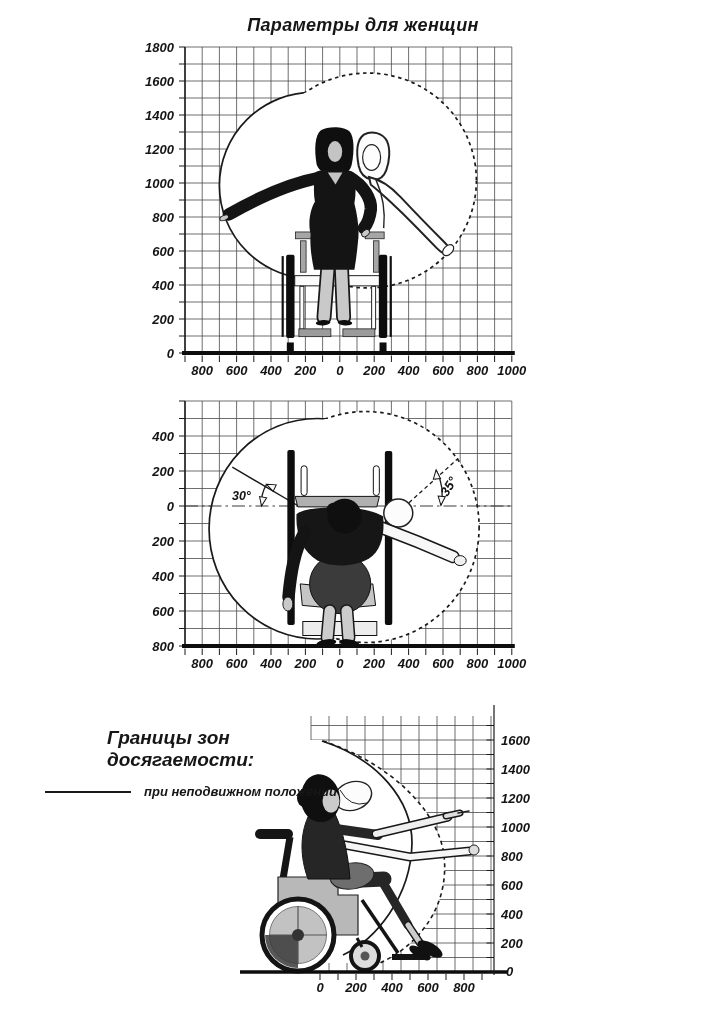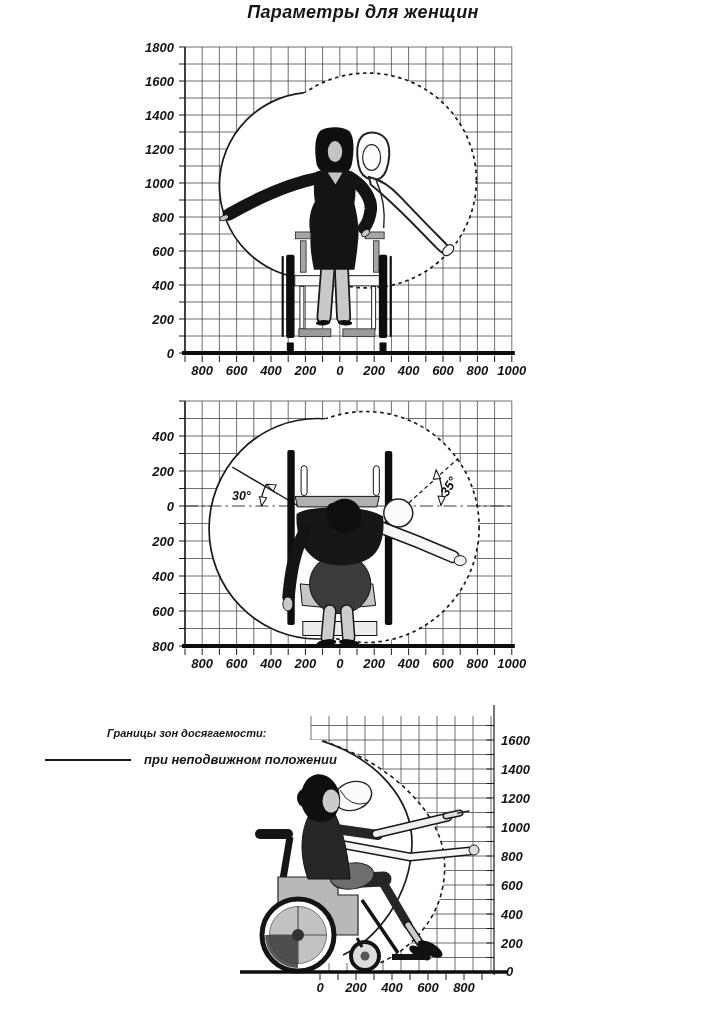--- a/index.html
+++ b/index.html
@@ -1,25 +1,25 @@
 <!DOCTYPE html>
 <html><head>
 <meta charset="utf-8">
 <style>
   html,body{margin:0;padding:0;background:#fff;}
   .page{position:relative;width:726px;height:1026px;background:#fff;overflow:hidden;
         font-family:"Liberation Sans",sans-serif;color:#1a1a1a;}
-  .doc-title{position:absolute;top:2px;left:0;width:726px;text-align:center;
+  .doc-title{position:absolute;top:15px;left:0;width:726px;text-align:center;
         font-style:italic;font-weight:700;font-size:18px;letter-spacing:.3px;color:#161616;}
   .chart{position:absolute;}
   #chart-front{left:140px;top:33px;width:390px;height:360px;}
   #chart-topview{left:140px;top:398px;width:390px;height:292px;}
   #chart-side{left:40px;top:695px;width:600px;height:331px;}
   .legend{position:absolute;left:45px;top:727px;width:290px;z-index:5;}
-  .legend-title{font-style:italic;font-weight:700;font-size:11px;margin:0 0 13px 62px;color:#161616;}
+  .legend-title{font-style:italic;font-weight:700;font-size:19px;margin:0 0 13px 62px;color:#161616;}
   .legend-row{display:flex;align-items:center;margin-bottom:11px;text-align:right;}
   .swatch{width:86px;flex:0 0 86px;height:0;margin-right:13px;}
   .swatch.solid{border-top:2.5px solid #1a1a1a;}
   .swatch.dashed{border-top:2.5px dashed #1a1a1a;}
   .legend-label{font-style:italic;font-weight:700;font-size:13px;color:#161616;white-space:nowrap;}
 </style>
 </head>
 <body>
 
 <div class="page">

